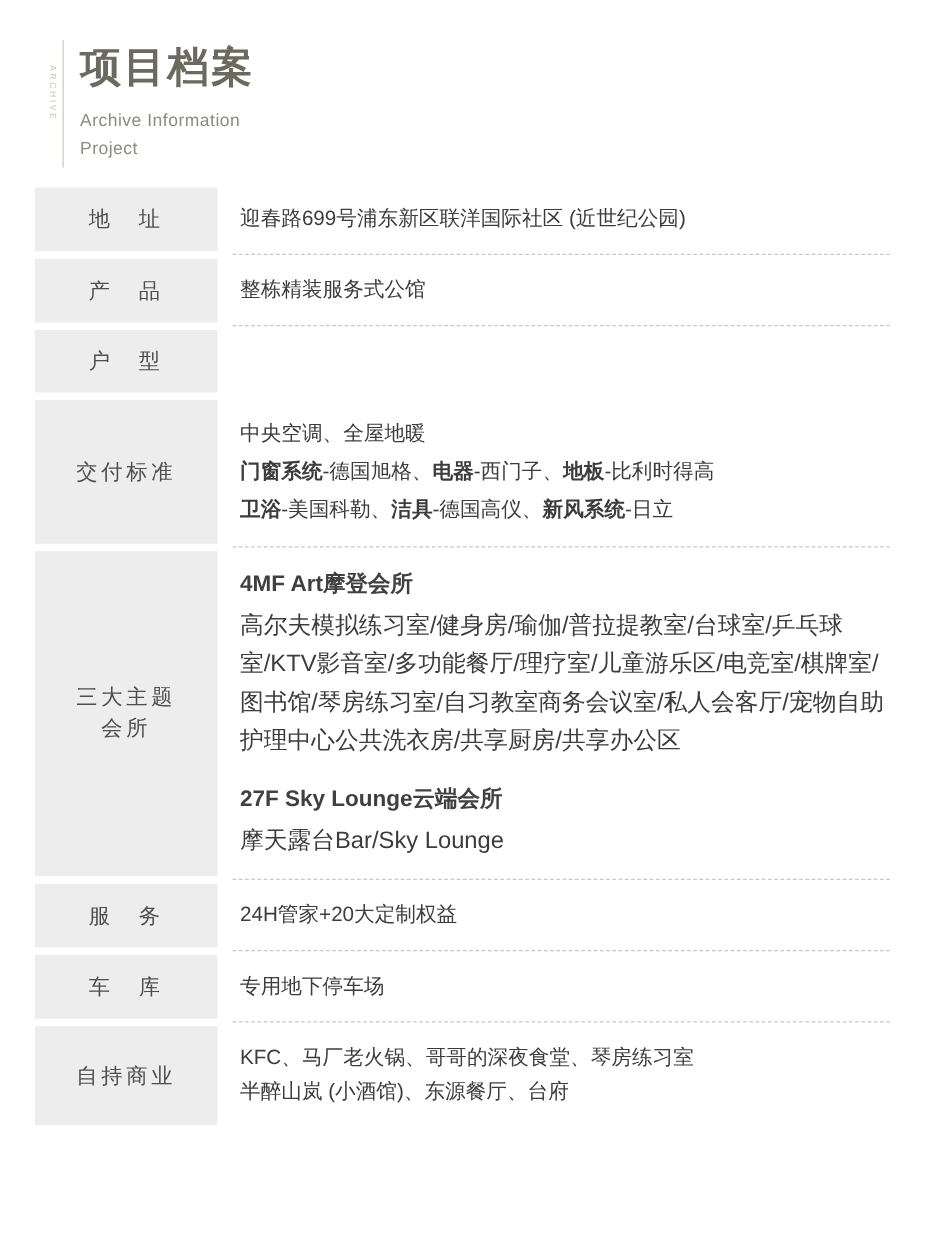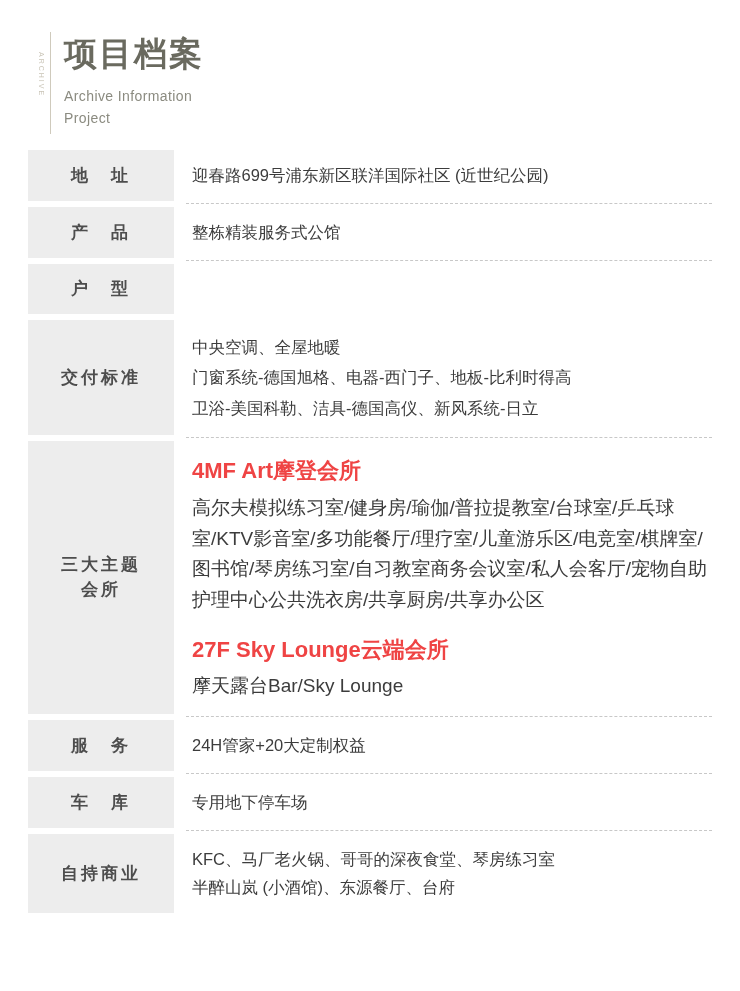--- a/index.html
+++ b/index.html
@@ -74,21 +74,21 @@
     align-items: stretch;
     position: relative;
   }
   .row + .row { margin-top: 6px; }
 
   .label-cell {
     width: 146px;
     min-width: 146px;
     background: #ededed;
     color: #4d4d4d;
-    font-weight: bold;
+    font-weight: normal;
     font-size: 17px;
     letter-spacing: 3px;
     display: flex;
     align-items: center;
     justify-content: center;
     text-align: center;
     box-sizing: border-box;
     padding: 12px 6px;
     line-height: 1.5;
   }
@@ -109,30 +109,30 @@
     position: absolute;
     left: 12px;
     right: 0;
     bottom: -3px;
     border-bottom: 1px dashed #c8c8c8;
   }
   .row:last-child .value-cell::after { display: none; }
 
   .line { white-space: nowrap; }
   .wrap { white-space: normal; }
-  .bold { font-weight: normal; }
+  .bold { font-weight: bold; }
 
   
   .delivery .line { line-height: 1.85; }
 
   
   .club-head {
-    color: #ef4444;
+    color: #404040;
     font-weight: bold;
-    font-size: 22px;
+    font-size: 18px;
     margin-bottom: 3px;
   }
   .club-body {
     font-size: 19px;
     color: #3c3c3c;
     line-height: 1.62;
   }
   .club-group + .club-group { margin-top: 16px; }
 
   .label-two-line { line-height: 1.45; }

